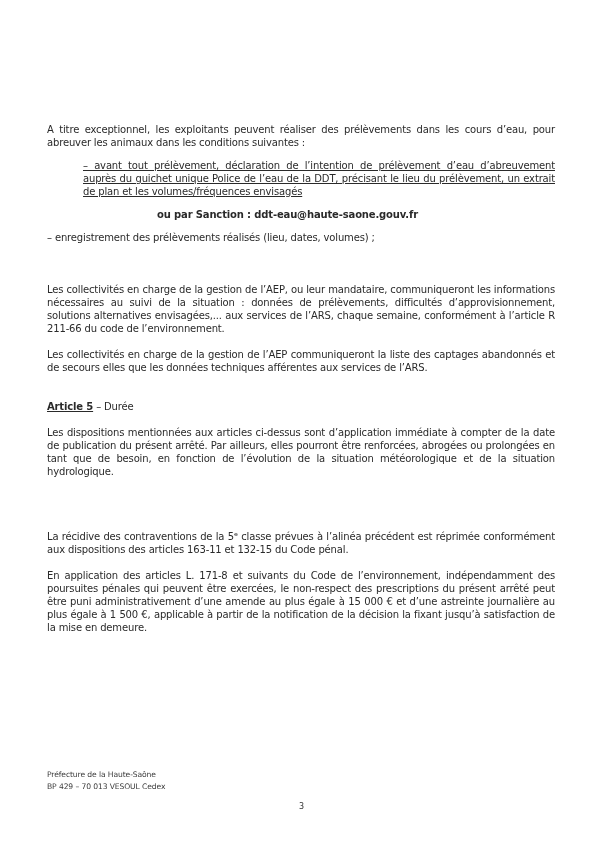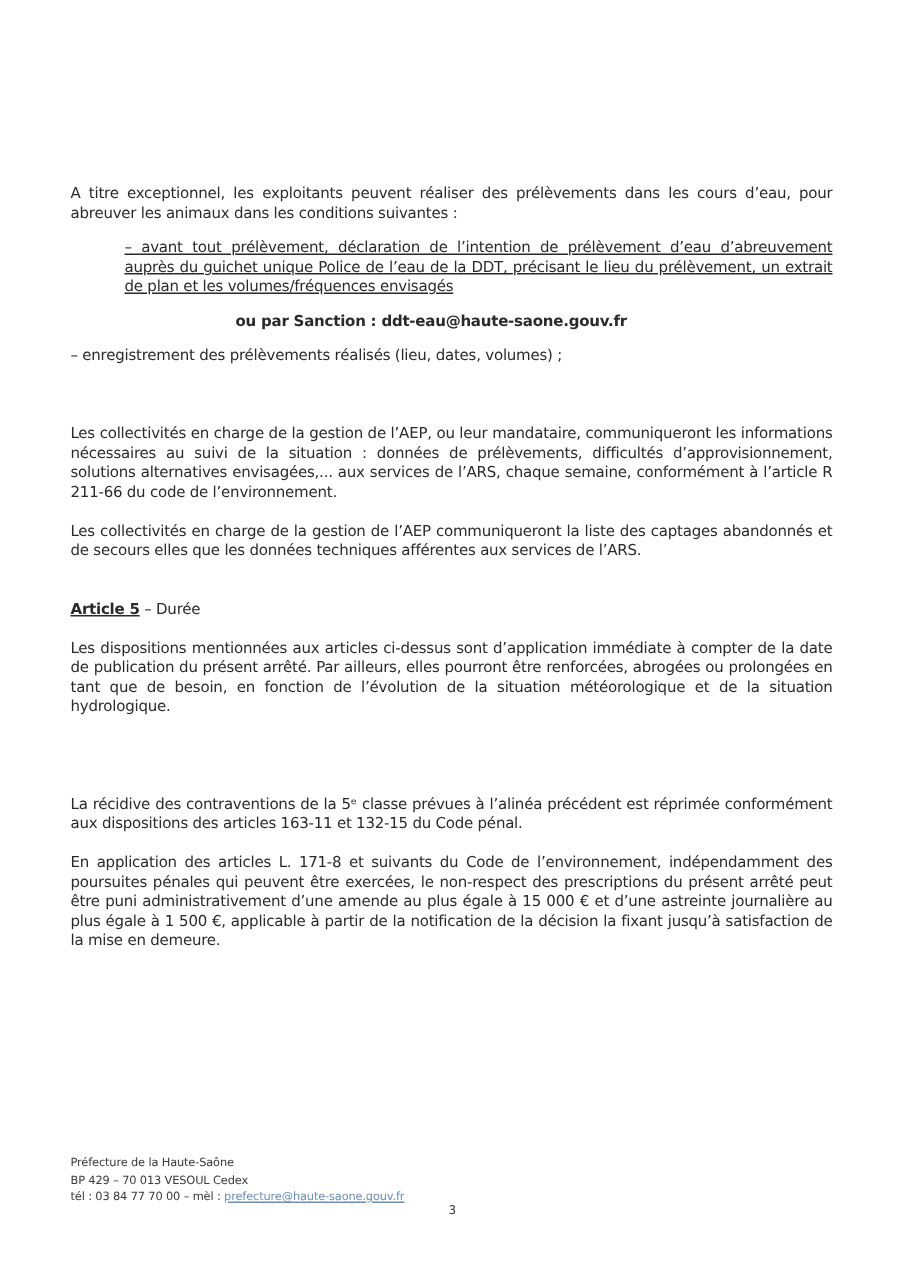--- a/index.html
+++ b/index.html
@@ -54,16 +54,15 @@
     <div class="gap-m"></div>
     <p>La récidive des contraventions de la 5ᵉ classe prévues à l’alinéa précédent est réprimée conformément aux dispositions des articles 163-11 et 132-15 du Code pénal.</p>
     <div class="gap-m"></div>
     <p>En application des articles L. 171-8 et suivants du Code de l’environnement, indépendamment des poursuites pénales qui peuvent être exercées, le non-respect des prescriptions du présent arrêté peut être puni administrativement d’une amende au plus égale à 15 000 € et d’une astreinte journalière au plus égale à 1 500 €, applicable à partir de la notification de la décision la fixant jusqu’à satisfaction de la mise en demeure.</p>
   </div>
 </div>
 
 <div class="footer">
   <div>Préfecture de la Haute-Saône</div>
   <div>BP 429 – 70 013 VESOUL Cedex</div>
-  <div><span>tél : 03 84 77 70 00 – mèl : </span><a>prefecture@haute-saone.gouv.fr</a></div>
 </div>
 
 <div class="page-number">3</div>
 
 </body></html>

